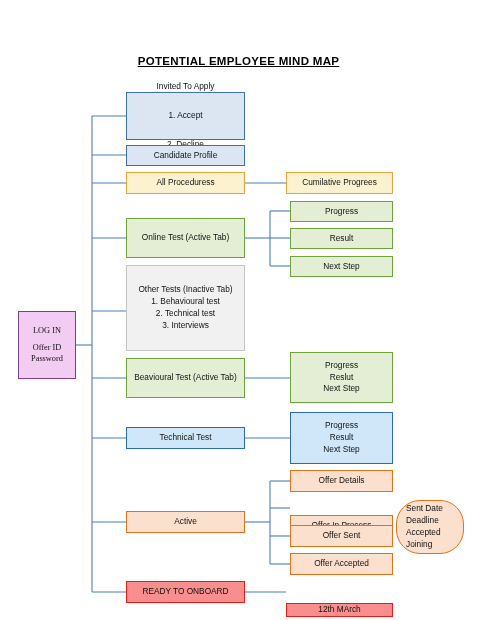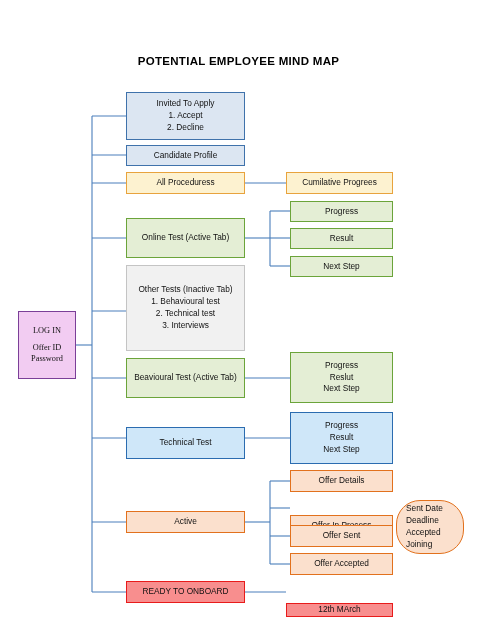--- a/index.html
+++ b/index.html
@@ -25,20 +25,21 @@
   .title {
     position: absolute;
     left: 0;
     top: 55px;
     width: 477px;
     text-align: center;
     font-size: 11.5px;
     font-weight: bold;
     letter-spacing: 0.3px;
     color: #000000;
+    text-decoration: underline;
   }
   .node {
     position: absolute;
     box-sizing: border-box;
     display: flex;
     flex-direction: column;
     align-items: center;
     justify-content: center;
     text-align: center;
     font-size: 8.3px;
@@ -109,21 +110,21 @@
 
   <div class="title">POTENTIAL EMPLOYEE MIND MAP</div>
 
   <div class="node t-login" style="left:18px; top:311px; width:58px; height:68px;font-family:Liberation Serif, serif;">
     <span class="line">LOG IN</span>
     <span class="line" style="height:5px"></span>
     <span class="line">Offer ID</span>
     <span class="line">Password</span>
   </div>
 
-  <div class="node t-blue" style="left:126px; top:92px; width:119px; height:48px;">
+  <div class="node t-blue" style="left:126px; top:92px; width:119px; height:48px;gap:17px;">
     <span class="line">Invited To Apply</span>
     <span class="line">1. Accept</span>
     <span class="line">2. Decline</span>
   </div>
 
   <div class="node t-blue" style="left:126px; top:145px; width:119px; height:21px;">
     <span class="line">Candidate Profile</span>
   </div>
 
   <div class="node t-yellow" style="left:126px; top:172px; width:119px; height:22px;">
@@ -157,21 +158,21 @@
 
   <div class="node t-green" style="left:126px; top:358px; width:119px; height:40px;">
     <span class="line">Beavioural Test (Active Tab)</span>
   </div>
   <div class="node t-green" style="left:290px; top:352px; width:103px; height:51px;">
     <span class="line">Progress</span>
     <span class="line">Reslut</span>
     <span class="line">Next Step</span>
   </div>
 
-  <div class="node t-cyan" style="left:126px; top:427px; width:119px; height:32px;">
+  <div class="node t-cyan" style="left:126px; top:427px; width:119px; height:22px;">
     <span class="line">Technical Test</span>
   </div>
   <div class="node t-cyan" style="left:290px; top:412px; width:103px; height:52px;">
     <span class="line">Progress</span>
     <span class="line">Result</span>
     <span class="line">Next Step</span>
   </div>
 
   <div class="node t-peach" style="left:126px; top:511px; width:119px; height:22px;">
     <span class="line">Active</span>

